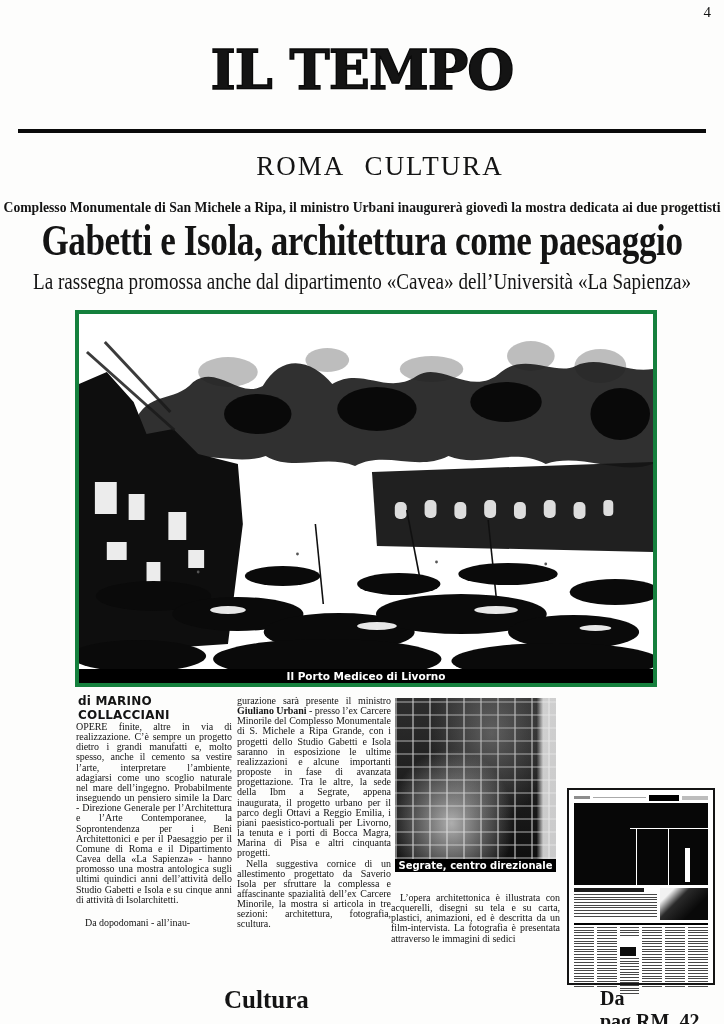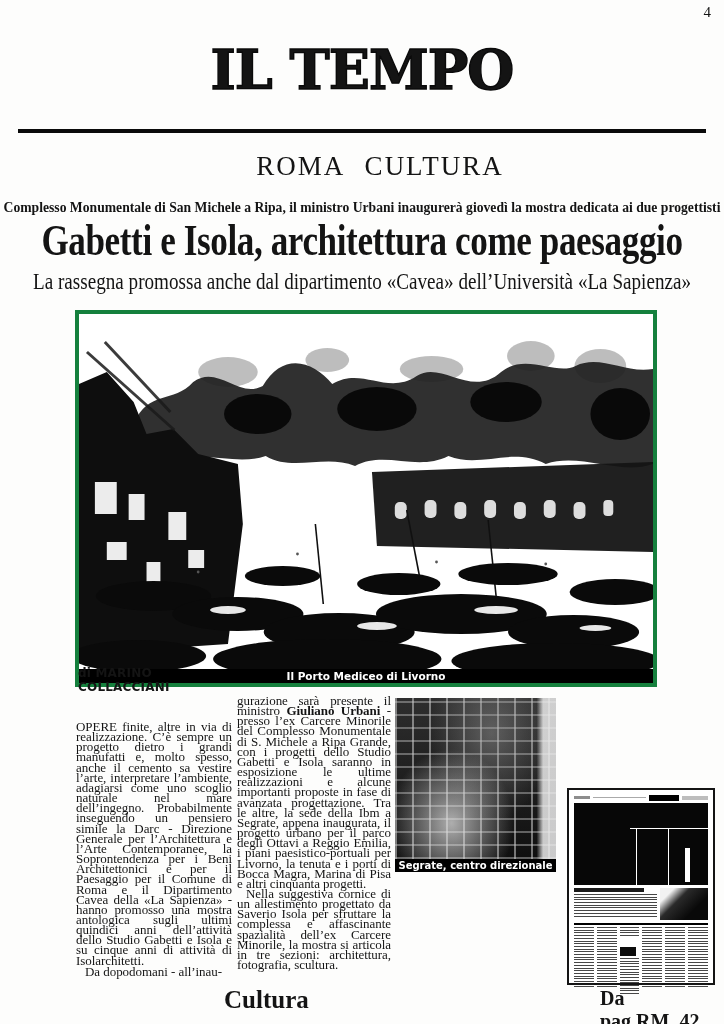--- a/index.html
+++ b/index.html
@@ -28,28 +28,28 @@
     transform:translateX(-50%) scaleX(.78);}
   .subhead{top:269px;font-size:22.5px;transform:translateX(-50%) scaleX(.85);}
   
   .main-photo{position:absolute;left:75px;top:310px;width:582px;height:377px;
     border:4px solid #15803d;box-sizing:border-box;background:#fff;}
   .main-photo svg{display:block;width:100%;height:359px;}
   .photo-caption{position:absolute;left:0;bottom:0;width:100%;height:14px;
     background:#000;color:#fff;font-family:"DejaVu Sans", sans-serif;
     font-weight:bold;font-size:10.5px;line-height:14px;text-align:center;}
   
-  .byline{position:absolute;left:78px;top:666px;width:156px;
+  .byline{position:absolute;left:78px;top:694px;width:156px;
     font-family:"DejaVu Sans", sans-serif;font-weight:bold;font-size:12px;
     letter-spacing:.2px;}
-  .col{position:absolute;text-align:justify;font-size:13px;line-height:10.15px;
+  .col{position:absolute;text-align:justify;font-size:10px;line-height:10.15px;
     letter-spacing:-.05px;}
   .col p{margin:0;}
   .col p.indent{text-indent:9px;}
-  .col p + p{margin-top:1px;}
+  .col p + p{margin-top:13px;}
   .col1{left:76px;top:722px;width:156px;}
   .col2{left:237px;top:696px;width:154px;}
   .col2 .gap{margin-top:0;}
   .col3{left:391px;top:893px;width:169px;}
   
   .sec-photo{position:absolute;left:395px;top:698px;width:161px;height:174px;
     background-color:#161616;overflow:hidden;
     background-image:
       linear-gradient(90deg, rgba(255,255,255,0) 0 88%, rgba(235,235,235,.85) 92% 100%),
       radial-gradient(ellipse at 35% 72%, rgba(225,225,225,.75), rgba(225,225,225,0) 42%),
@@ -195,20 +195,23 @@
 
   <div class="col col2">
     <p><span>gurazione sarà presente il ministro </span><strong>Giuliano Urbani</strong><span> - presso l’ex Carcere Minorile del Complesso Monumentale di S. Michele a Ripa Grande, con i progetti dello Studio Gabetti e Isola saranno in esposizione le ultime realizzazioni e alcune importanti proposte in fase di avanzata progettazione. Tra le altre, la sede della Ibm a Segrate, appena inaugurata, il progetto urbano per il parco degli Ottavi a Reggio Emilia, i piani paesistico-portuali per Livorno, la tenuta e i porti di Bocca Magra, Marina di Pisa e altri cinquanta progetti.</span></p>
     <p class="indent gap">Nella suggestiva cornice di un allestimento progettato da Saverio Isola per sfruttare la complessa e affascinante spazialità dell’ex Carcere Minorile, la mostra si articola in tre sezioni: architettura, fotografia, scultura.</p>
   </div>
 
   <div class="sec-photo">
     <div class="sec-caption">Segrate, centro direzionale Ibm</div>
   </div>
 
+  <div class="col col3">
+    <p class="indent">L’opera architettonica è illustrata con acquerelli, disegni su tela e su carta, plastici, animazioni, ed è descritta da un film-intervista. La fotografia è presentata attraverso le immagini di sedici</p>
+  </div>
 
   <div class="section-footer">Cultura</div>
   <div class="source-ref">Da pag.RM_42</div>
 
   <div class="mini-page">
     <div class="mini-header">
       <div class="m-smudge"></div>
       <div class="m-line"></div>
       <div class="m-logo"></div>
       <div class="m-gray"></div>

